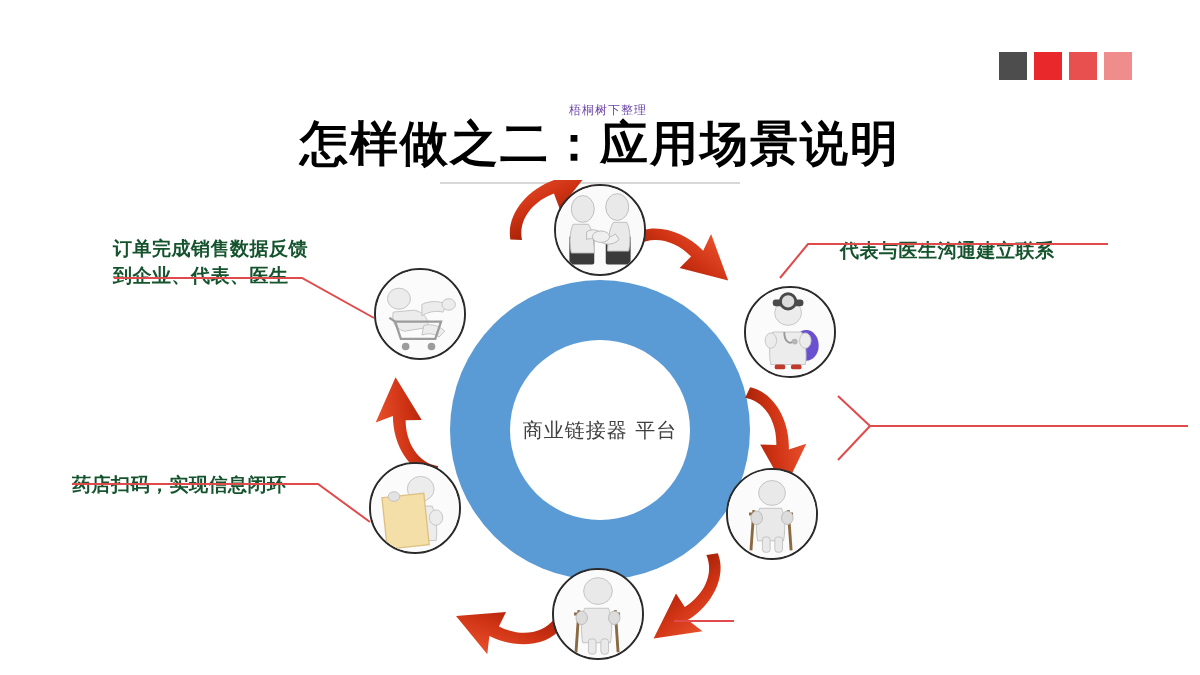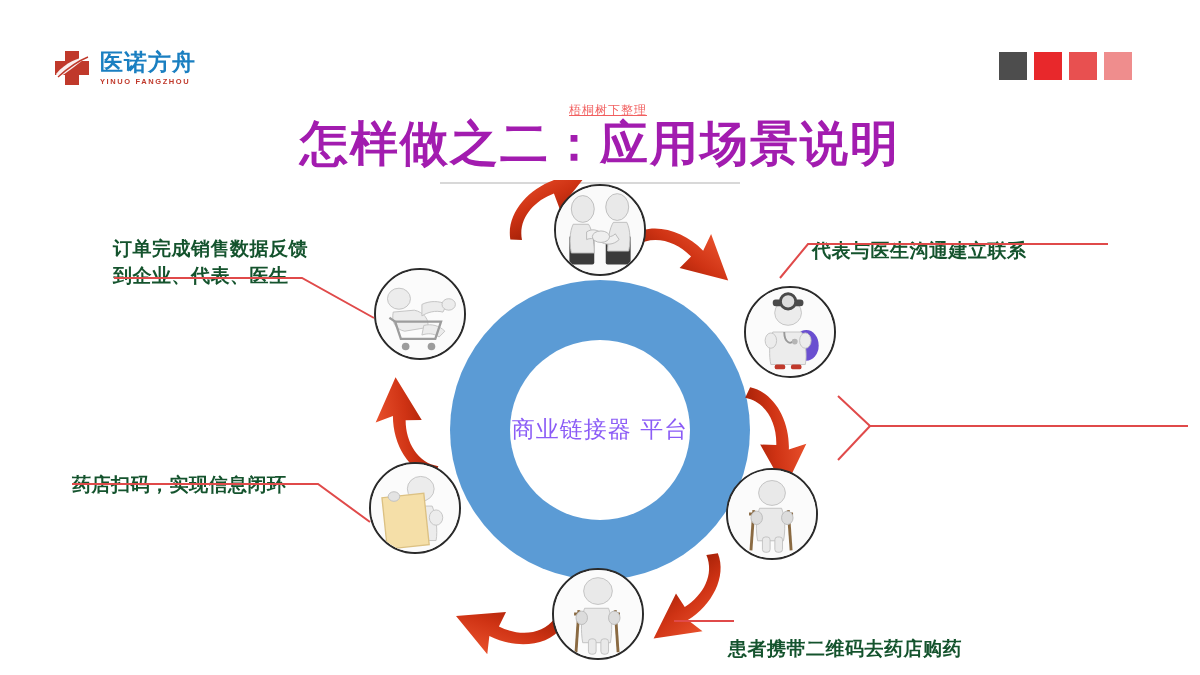--- a/index.html
+++ b/index.html
@@ -18,27 +18,27 @@
   .logo-cn { font-size: 23px; font-weight: 700; color: #1a7fc1; letter-spacing: 1px; line-height: 1.05; }
   .logo-en { font-size: 7.5px; font-weight: 700; color: #c0392b; letter-spacing: 1.6px; margin-top: 2px; }
 
   
   .chips { position: absolute; right: 68px; top: 52px; display: flex; gap: 7px; }
   .chip { width: 28px; height: 28px; }
 
   
   .title-block { position: absolute; left: 0; right: 0; top: 100px; text-align: center; }
   .watermark {
-    font-size: 12px; color: #ef4444; letter-spacing: 1px;
+    font-size: 12px; color: #4c1d95; letter-spacing: 1px;
     position: absolute; left: 16px; right: 0; top: 2px; text-align: center;
-    transform: translateX(0px); opacity: .85; text-decoration: underline;
+    transform: translateX(0px); opacity: .85;
   }
   .title {
     position: relative; display: inline-block;
-    font-size: 48px; font-weight: 700; color: #a21caf;
+    font-size: 48px; font-weight: 700; color: #000000;
     letter-spacing: 2px; line-height: 1.25; margin-top: 14px;
     font-family: Liberation Serif, serif;
   }
   .title-underline {
     position: absolute; left: 440px; top: 182px; width: 300px; height: 2px;
     background: #d8d8d8;
   }
 
   
   .diagram { position: absolute; left: 340px; top: 180px; width: 520px; height: 500px; }
@@ -47,21 +47,21 @@
     position: absolute; left: 110px; top: 100px;
     width: 300px; height: 300px; border-radius: 50%;
     background: #5b9bd5;
   }
   .ring-inner {
     position: absolute; left: 50%; top: 50%; transform: translate(-50%,-50%);
     width: 180px; height: 180px; border-radius: 50%; background: #fff;
     display: flex; align-items: center; justify-content: center;
   }
   .ring-label {
-    text-align: right; color: #8b5cf6; font-size: 23px; font-weight: 400;
+    text-align: right; color: #404040; font-size: 20px; font-weight: 400;
     line-height: 1.45; letter-spacing: 1px;
     font-family: "DejaVu Sans", "Liberation Sans", sans-serif;
   }
 
   
   .node {
     position: absolute; width: 92px; height: 92px; border-radius: 50%;
     background: #fbfbfb; border: 2.5px solid #2b2b2b; overflow: hidden;
     display: flex; align-items: center; justify-content: center;
   }
@@ -79,46 +79,32 @@
 
   
   .callout {
     position: absolute; color: #14532d; font-weight: 700;
     font-size: 19px; line-height: 1.45; letter-spacing: .5px;
     font-family: "DejaVu Sans", "Liberation Sans", sans-serif;
     white-space: pre-line;
   }
   .c-tl { left: 113px; top: 207px; text-align: left; }
   .c-bl { left: 72px;  top: 443px; text-align: left; }
-  .c-tr { left: 812px; top: 209px; }
+  .c-tr { left: 840px; top: 209px; }
   .c-mr { left: 884px; top: 390px; }
   .c-br { left: 728px; top: 607px; }
 
   .leader { position: absolute; overflow: visible; }
   .leader line, .leader polyline { stroke: #e04a4a; stroke-width: 2; fill: none; }
 </style>
 </head>
 <body>
 
 <div class="slide">
 
-  <div class="logo">
-    <div class="logo-mark">
-      <svg viewBox="0 0 40 40">
-        <rect x="3" y="13" width="34" height="14" fill="#c0392b"></rect>
-        <rect x="13" y="3" width="14" height="34" fill="#c0392b"></rect>
-        <path d="M4 26 C14 14, 26 10, 36 8 C26 16, 16 24, 6 30 Z" fill="#ffffff" opacity="0.92"></path>
-        <path d="M6 29 C16 20, 26 13, 36 9" stroke="#c0392b" stroke-width="1.4" fill="none"></path>
-      </svg>
-    </div>
-    <div class="logo-text-wrap">
-      <div class="logo-cn">医诺方舟</div>
-      <div class="logo-en">YINUO FANGZHOU</div>
-    </div>
-  </div>
 
   <div class="chips">
     <div class="chip" style="background:#4d4d4d"></div>
     <div class="chip" style="background:#e8282b"></div>
     <div class="chip" style="background:#e85050"></div>
     <div class="chip" style="background:#ef8d8d"></div>
   </div>
 
   <div class="title-block">
     <div class="watermark">梧桐树下整理</div>
@@ -317,20 +303,17 @@
   </div>
   <svg class="leader" style="left:760px; top:230px; width:350px; height:56px;" viewBox="0 0 350 56">
     <polyline points="20,48 48,14 348,14"></polyline>
   </svg>
 
   <svg class="leader" style="left:820px; top:388px; width:370px; height:78px;" viewBox="0 0 370 78">
     <polyline points="18,8 50,38 368,38"></polyline>
     <polyline points="18,72 50,38"></polyline>
   </svg>
 
-  <div class="callout c-br">
-    <span>患者携带二维码去药店购药</span>
-  </div>
   <svg class="leader" style="left:672px; top:616px; width:64px; height:10px;" viewBox="0 0 64 10">
     <line x1="2" y1="5" x2="62" y2="5"></line>
   </svg>
 
 </div>
 
 </body></html>

